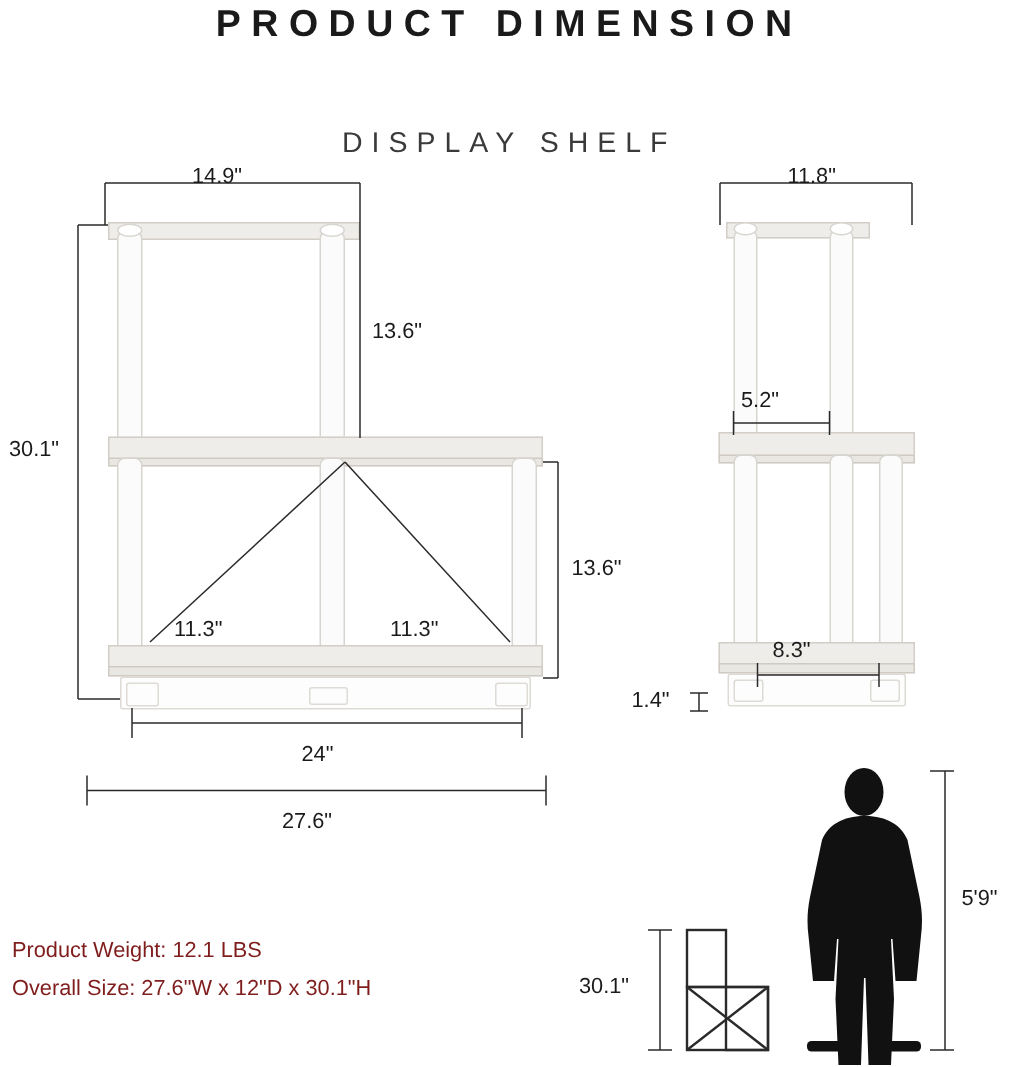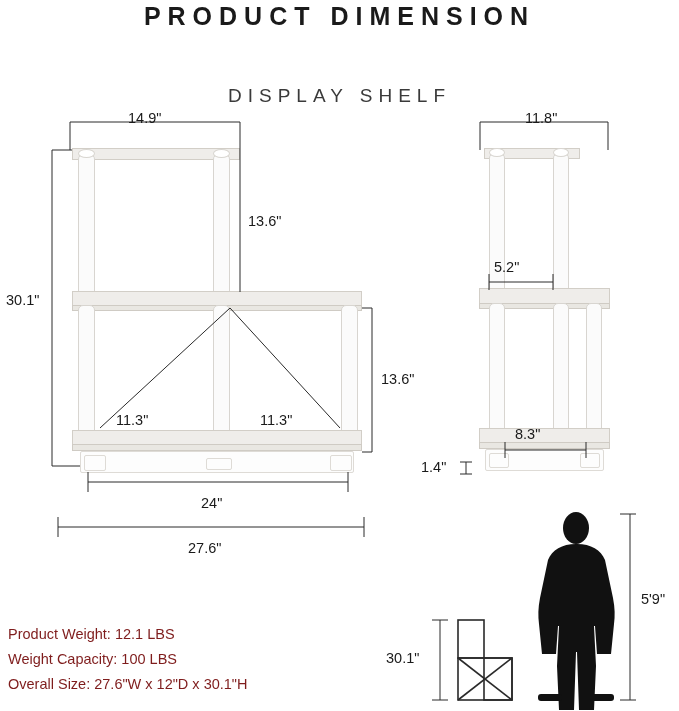--- a/index.html
+++ b/index.html
@@ -244,17 +244,16 @@
   <div class="dim" style="left:525px; top:110px;">11.8"</div>
   <div class="dim" style="left:494px; top:259px;">5.2"</div>
   <div class="dim" style="left:515px; top:426px;">8.3"</div>
   <div class="dim" style="left:421px; top:459px;">1.4"</div>
 
   <div class="dim" style="left:641px; top:591px;">5'9"</div>
   <div class="dim" style="left:386px; top:650px;">30.1"</div>
 
   <div class="specs">
     <div>Product Weight:  12.1 LBS</div>
-    <div>Weight Capacity:  100 LBS</div>
     <div>Overall Size:  27.6"W x 12"D x 30.1"H</div>
   </div>
 
 </div>
 
 </body></html>

